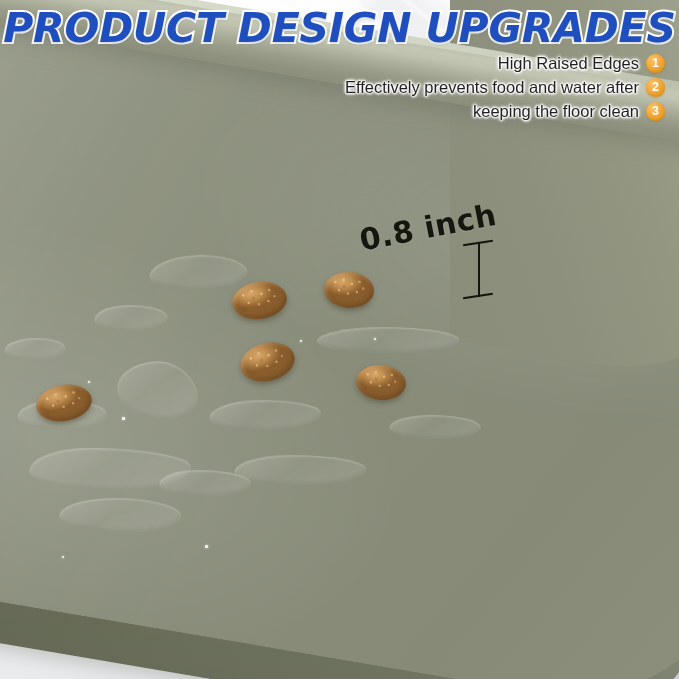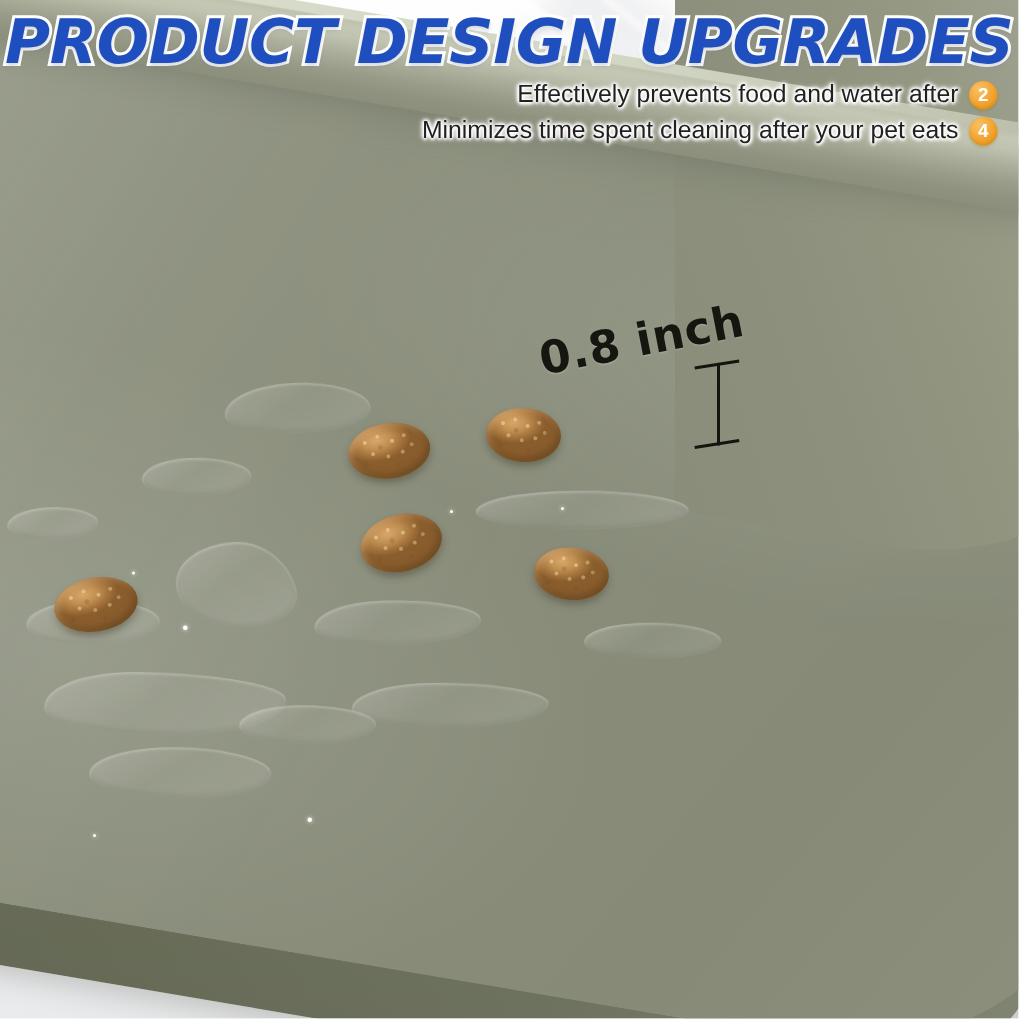--- a/index.html
+++ b/index.html
@@ -300,22 +300,26 @@
   <div id="dim-line">
     <div class="tick top"></div>
     <div class="vline"></div>
     <div class="tick bot"></div>
   </div>
 
   <div id="header-title">PRODUCT DESIGN UPGRADES</div>
 
   <div id="feature-list">
       <div class="feature-row">
+        <span class="feature-text">High Raised Edges</span>
+        <span class="feature-badge">1</span>
+      </div>
+      <div class="feature-row">
         <span class="feature-text">Effectively prevents food and water after</span>
         <span class="feature-badge">2</span>
       </div>
       <div class="feature-row">
-        <span class="feature-text">Minimizes time spent cleaning after your pet eats</span>
-        <span class="feature-badge">4</span>
+        <span class="feature-text">keeping the floor clean</span>
+        <span class="feature-badge">3</span>
       </div>
     </div>
 
 </div>
 
 </body></html>

